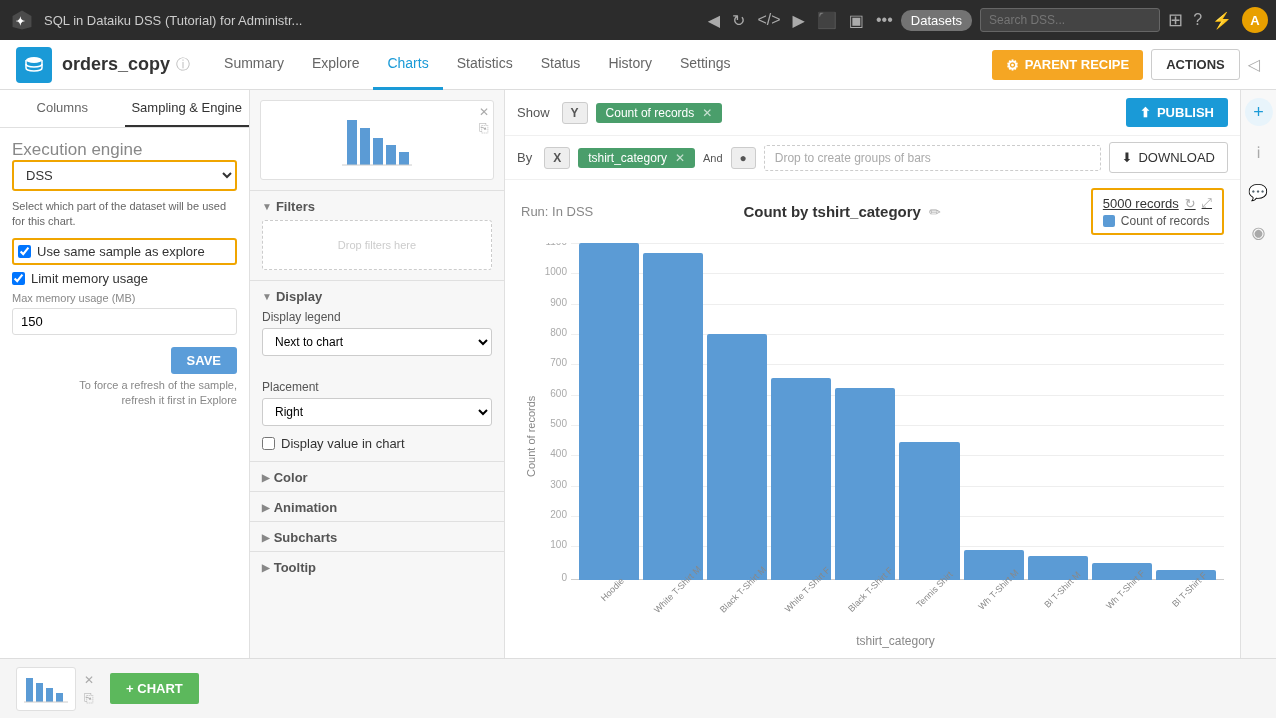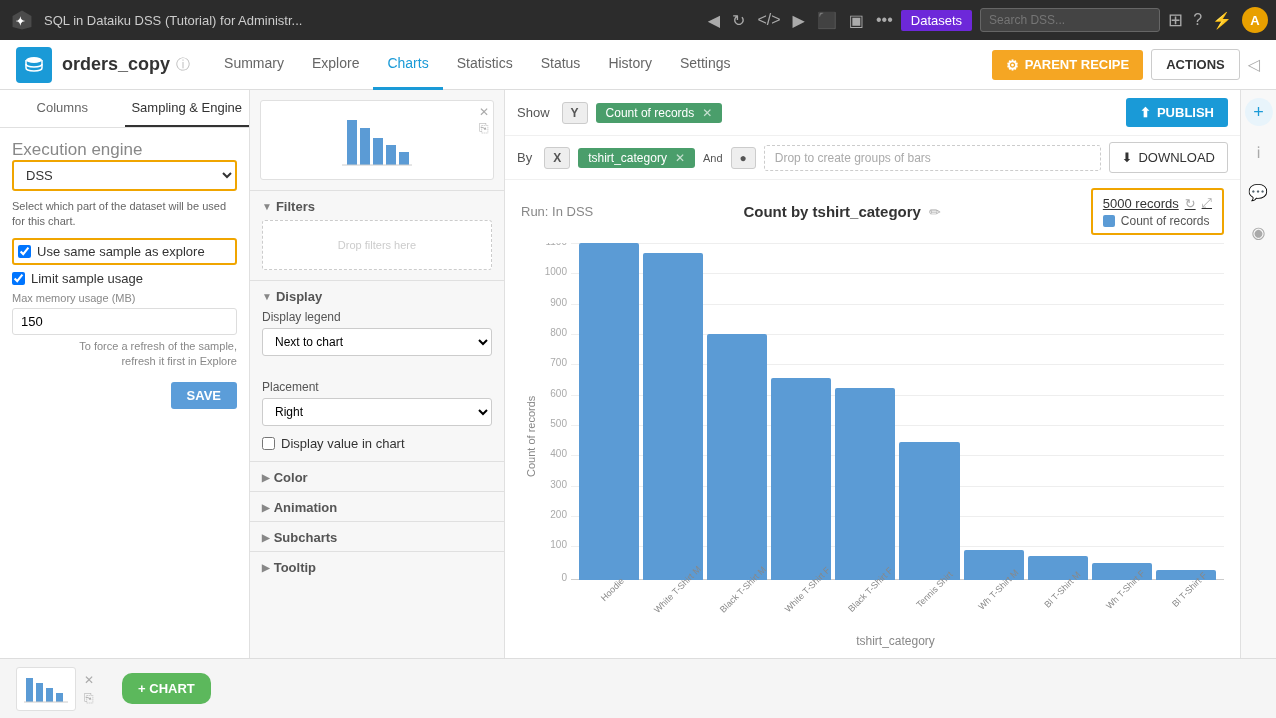--- a/index.html
+++ b/index.html
@@ -18,21 +18,21 @@
   <span style="color:#ccc;font-size:13px;flex:1;white-space:nowrap;overflow:hidden;text-overflow:ellipsis;">SQL in Dataiku DSS (Tutorial) for Administr...</span>
   <div style="display:flex;align-items:center;gap:12px;">
     <span style="color:#aaa;font-size:16px;cursor:pointer;">◀</span>
     <span style="color:#aaa;font-size:16px;cursor:pointer;">↻</span>
     <span style="color:#aaa;font-size:16px;cursor:pointer;">&lt;/&gt;</span>
     <span style="color:#aaa;font-size:16px;cursor:pointer;">▶</span>
     <span style="color:#aaa;font-size:16px;cursor:pointer;">⬛</span>
     <span style="color:#aaa;font-size:16px;cursor:pointer;">▣</span>
     <span style="color:#aaa;font-size:16px;cursor:pointer;">•••</span>
   </div>
-  <div style="background:#6d28d9;color:#fff;padding:3px 10px;border-radius:2px;font-size:13px;cursor:pointer;">Datasets</div>
+  <div style="background:#737373;color:#fff;padding:3px 10px;border-radius:10px;font-size:13px;cursor:pointer;">Datasets</div>
   <input type="text" style="background: rgb(68, 68, 68); border: 1px solid rgb(102, 102, 102); border-radius: 3px; color: rgb(204, 204, 204); padding: 4px 8px; width: 180px; font-size: 12px; outline: none;" placeholder="Search DSS...">
   <div style="display:flex;align-items:center;gap:10px;">
     <span style="color:#aaa;font-size:18px;cursor:pointer;">⊞</span>
     <span style="color:#aaa;font-size:16px;cursor:pointer;">?</span>
     <span style="color:#aaa;font-size:16px;cursor:pointer;">⚡</span>
     <div style="width:26px;height:26px;background:#e8a000;border-radius:50%;display:flex;align-items:center;justify-content:center;color:#fff;font-weight:bold;font-size:13px;cursor:pointer;">A</div>
   </div>
 </div>
 
 <div style="display:flex;align-items:center;background:#fff;border-bottom:1px solid #ddd;height:50px;padding:0 16px;gap:0;">
@@ -76,30 +76,30 @@
       <select style="width:100%;border:2px solid #f0a500;border-radius:3px;padding:5px 8px;font-size:13px;background:#fff;color:#333;cursor:pointer;outline:none;">
         <option>DSS</option>
       </select>
       <div style="font-size:11px;color:#666;margin:8px 0;line-height:1.4;">Select which part of the dataset will be used for this chart.</div>
       <div style="display:flex;align-items:center;gap:6px;margin:6px 0;border:2px solid #f0a500;border-radius:3px;padding:4px;">
         <input type="checkbox" checked="" id="cb1" style="">
         <label for="cb1" style="font-size:13px;color:#333;cursor:pointer;">Use same sample as explore</label>
       </div>
       <div style="display:flex;align-items:center;gap:6px;margin:6px 0;">
         <input type="checkbox" checked="" id="cb2" style="">
-        <label for="cb2" style="font-size:13px;color:#333;cursor:pointer;">Limit sample usage</label>
+        <label for="cb2" style="font-size:13px;color:#333;cursor:pointer;">Limit memory usage</label>
       </div>
       <div style="font-size:11px;color:#888;margin-bottom:4px;margin-top:6px;">Max memory usage (MB)</div>
       <input type="text" value="150" style="width: 100%; border: 1px solid rgb(221, 221, 221); border-radius: 3px; padding: 5px 8px; font-size: 13px; outline: none;">
+      <div style="display:flex;justify-content:flex-end;margin-top:12px;">
+        <button style="background:#5b9dd9;color:#fff;border:none;padding:6px 16px;border-radius:3px;font-size:13px;font-weight:600;cursor:pointer;">SAVE</button>
+      </div>
       <div style="font-size:11px;color:#888;text-align:right;line-height:1.4;margin-top:4px;">
         <span>To force a refresh of the sample,</span><br>
         <span>refresh it first in Explore</span>
-      </div>
-      <div style="display:flex;justify-content:flex-end;margin-top:12px;">
-        <button style="background:#5b9dd9;color:#fff;border:none;padding:6px 16px;border-radius:3px;font-size:13px;font-weight:600;cursor:pointer;">SAVE</button>
       </div>
     </div>
   </div>
 
   <div style="width:255px;background:#f7f7f7;border-right:1px solid #e0e0e0;display:flex;flex-direction:column;overflow-y:auto;">
 
     <div style="margin:10px;background:#fff;border:1px solid #e0e0e0;border-radius:3px;display:flex;align-items:center;justify-content:center;height:80px;position:relative;">
       <svg width="70" height="60" viewBox="0 0 70 60">
         <rect x="5" y="10" width="10" height="45" fill="#5b9bd5"></rect>
         <rect x="18" y="18" width="10" height="37" fill="#5b9bd5"></rect>
@@ -318,14 +318,14 @@
       <rect x="12" y="10" width="7" height="19" fill="#5b9bd5"></rect>
       <rect x="22" y="15" width="7" height="14" fill="#5b9bd5"></rect>
       <rect x="32" y="20" width="7" height="9" fill="#5b9bd5"></rect>
       <line x1="0" y1="29" x2="44" y2="29" stroke="#ccc" stroke-width="1"></line>
     </svg>
   </div>
   <div style="display:flex;flex-direction:column;gap:4px;">
     <span style="color:#aaa;font-size:12px;cursor:pointer;">✕</span>
     <span style="color:#aaa;font-size:12px;cursor:pointer;">⎘</span>
   </div>
-  <button style="background:#5cb85c;color:#fff;border:none;padding:8px 16px;border-radius:10px;font-size:13px;font-weight:600;cursor:pointer;margin-left:20px;">+ CHART</button>
+  <button style="background:#5cb85c;color:#fff;border:none;padding:8px 16px;border-radius:2px;font-size:13px;font-weight:600;cursor:pointer;margin-left:8px;">+ CHART</button>
 </div>
 
 </body></html>

